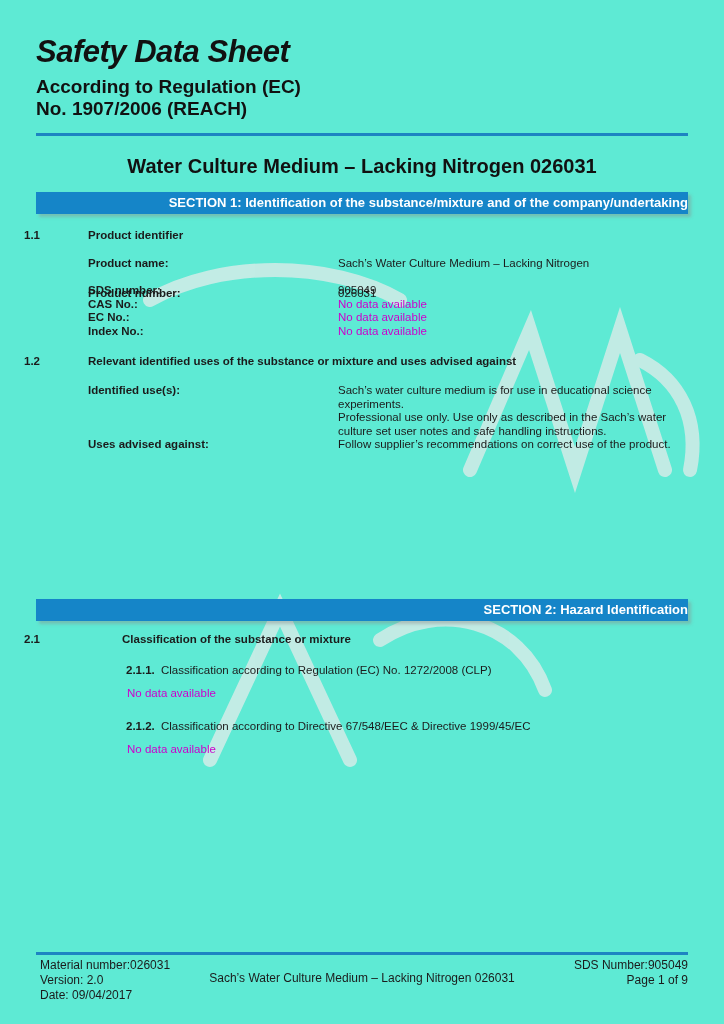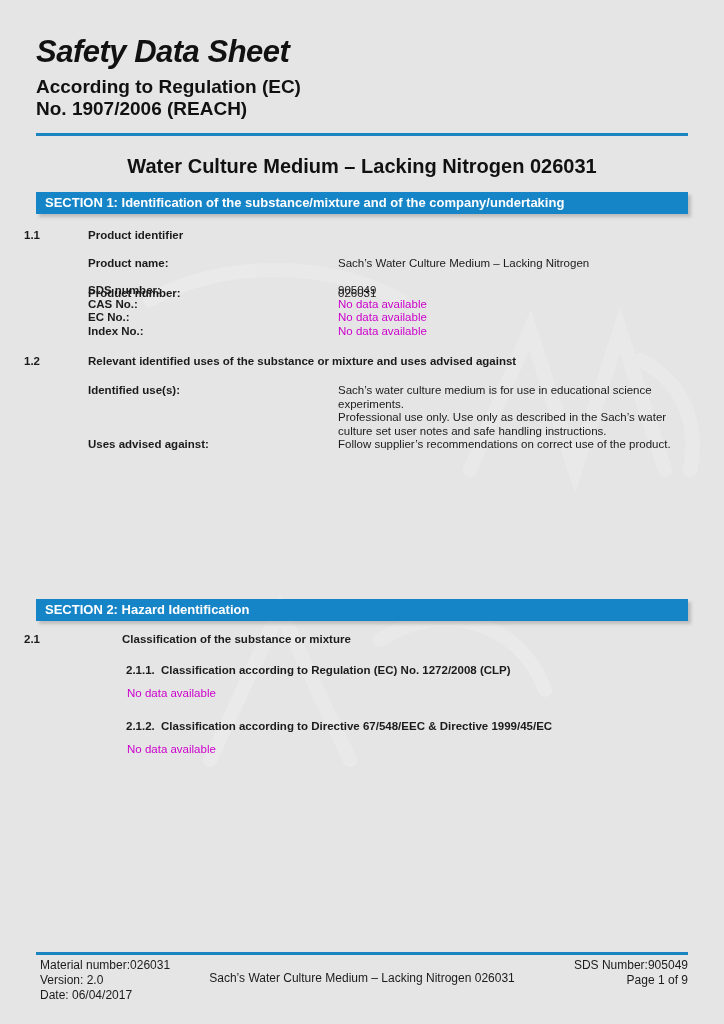--- a/index.html
+++ b/index.html
@@ -1,20 +1,20 @@
 <!DOCTYPE html>
 <html><head>
 <meta charset="utf-8">
 <style>
   * { margin:0; padding:0; box-sizing:border-box; }
   html,body { background:#ffffff; }
   body { font-family:"Liberation Sans", sans-serif; color:#1b1b1b; }
   .page {
     position:relative; width:724px; height:1024px; margin:0 auto;
-    background:#e5e5e5; overflow:hidden;
+    background:#5eead4; overflow:hidden;
   }
   .watermark { position:absolute; left:0; top:0; width:724px; height:1024px; pointer-events:none; }
 
   .h1-title {
     position:absolute; left:36px; top:34px;
     font-size:31px; font-weight:bold; font-style:italic; color:#111;
     letter-spacing:-0.5px; white-space:nowrap;
   }
   .subtitle {
     position:absolute; left:36px; top:76px;
@@ -27,33 +27,34 @@
   .doc-title {
     position:absolute; left:0; top:155px; width:724px;
     text-align:center; font-size:20px; font-weight:bold; color:#111; white-space:nowrap;
   }
 
   .section-bar {
     position:absolute; left:36px; width:652px; height:22px;
     background:#1585c8; color:#ffffff; font-size:13px; font-weight:bold;
     line-height:22px; padding-left:9px; white-space:nowrap;
     box-shadow:3px 3px 3px rgba(140,140,140,0.45);
+    text-align:right;
   }
   .section-bar.s1 { top:192px; }
   .section-bar.s2 { top:599px; }
   .num { position:absolute; left:24px; font-weight:bold; font-size:11.5px; white-space:nowrap; }
   .heading { position:absolute; left:88px; font-weight:bold; font-size:11.5px; white-space:nowrap; }
 
   .kv-row { position:absolute; height:13.6px; width:724px; }
   .kv-row .k { position:absolute; left:88px; font-weight:bold; font-size:11.5px; white-space:nowrap; }
   .kv-row .v { position:absolute; left:338px; font-size:11.5px; white-space:nowrap; }
   .magenta { color:#cc00cc; }
 
   .sub-num { position:absolute; left:126px; font-weight:bold; font-size:11.5px; white-space:nowrap; }
-  .sub-heading-txt { position:absolute; left:161px; font-weight:bold; font-size:11.5px; white-space:nowrap; }
+  .sub-heading-txt { position:absolute; left:161px; font-weight:normal; font-size:11.5px; white-space:nowrap; }
   .sub-value { position:absolute; left:127px; font-size:11.5px; white-space:nowrap; }
 
   .footer-left { position:absolute; left:40px; top:958px; font-size:12px; line-height:15px; white-space:nowrap; }
   .footer-center { position:absolute; left:0; top:971px; width:724px; text-align:center; font-size:12px; white-space:nowrap; }
   .footer-right { position:absolute; right:36px; top:958px; font-size:12px; line-height:15px; text-align:right; white-space:nowrap; }
 </style>
 </head>
 <body>
 
 <div class="page">
@@ -140,21 +141,21 @@
   <div class="sub-value magenta" style="top:686.5px;">No data available</div>
 
   <div class="sub-num" style="top:720px;">2.1.2.</div>
   <div class="sub-heading-txt" style="top:720px;">Classification according to Directive 67/548/EEC &amp; Directive 1999/45/EC</div>
   <div class="sub-value magenta" style="top:742.5px;">No data available</div>
 
   <div class="rule bottom"></div>
   <div class="footer-left">
     <div>Material number:026031</div>
     <div>Version: 2.0</div>
-    <div>Date: 06/04/2017</div>
+    <div>Date: 09/04/2017</div>
   </div>
   <div class="footer-center">Sach’s Water Culture Medium – Lacking Nitrogen 026031</div>
   <div class="footer-right">
     <div>SDS Number:905049</div>
     <div>Page 1 of 9</div>
   </div>
 
 </div>
 
 </body></html>

